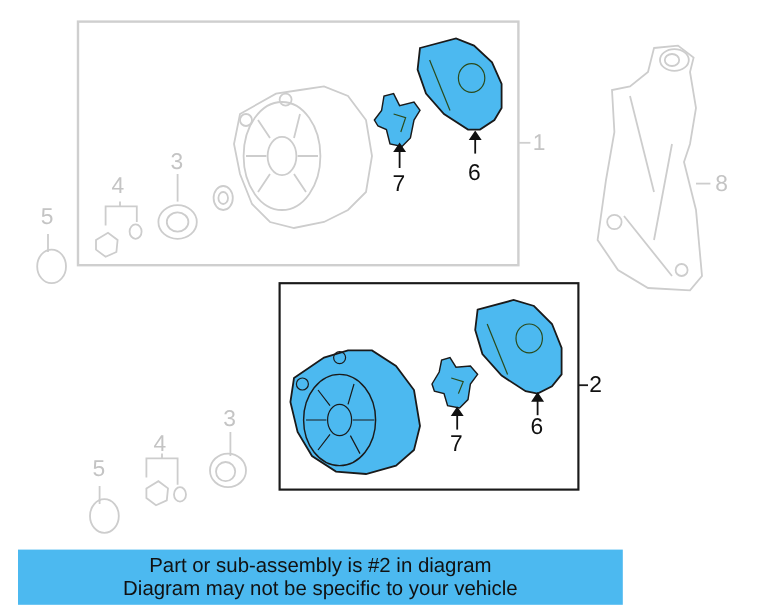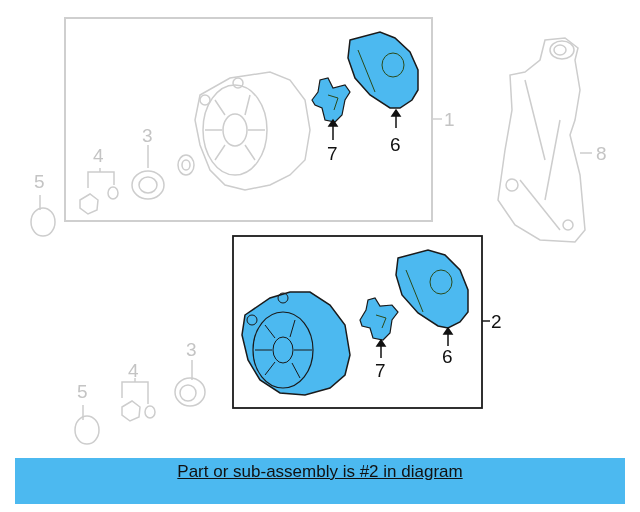--- a/index.html
+++ b/index.html
@@ -2,23 +2,23 @@
 <html><head>
 <meta charset="utf-8">
 <style>
   html, body { margin: 0; padding: 0; background: #ffffff; }
   body { width: 640px; height: 512px; position: relative; overflow: hidden; font-family: "Liberation Sans", sans-serif; }
   #diagram { position: absolute; left: 0; top: 0; width: 640px; height: 512px; }
   .callout { position: absolute; font-family: "Liberation Sans", sans-serif; font-size: 19px; line-height: 19px; }
   .callout.ghost { color: #c4c4c4; }
   .callout.active { color: #111111; }
   #banner {
-    position: absolute; left: 15px; top: 458px; width: 610px; height: 46px;
+    position: absolute; left: 15px; top: 458px; width: 504px; height: 46px;
     background: #4cb9f0; color: #111111; text-align: center;
-    font-size: 17px; line-height: 19px; padding-top: 4px; box-sizing: border-box; text-decoration: underline;
+    font-size: 17px; line-height: 19px; padding-top: 4px; box-sizing: border-box;
   }
   #banner div { white-space: nowrap; }
 </style>
 </head>
 <body>
 
 <svg id="diagram" viewBox="0 0 640 512" xmlns="http://www.w3.org/2000/svg">
 
   <g>
     <rect x="65" y="18" width="367" height="203" fill="none" stroke="#cfcfcf" stroke-width="2"></rect>
@@ -128,13 +128,14 @@
 <span class="callout ghost" style="left:34px;top:172px;">5</span>
 <span class="callout ghost" style="left:77px;top:382px;">5</span>
 <span class="callout active" style="left:390px;top:135px;">6</span>
 <span class="callout active" style="left:442px;top:347px;">6</span>
 <span class="callout active" style="left:327px;top:144px;">7</span>
 <span class="callout active" style="left:375px;top:361px;">7</span>
 <span class="callout ghost" style="left:596px;top:144px;">8</span>
 
 <div id="banner">
   <div>Part or sub-assembly is #2 in diagram</div>
+  <div>Diagram may not be specific to your vehicle</div>
 </div>
 
 </body></html>

